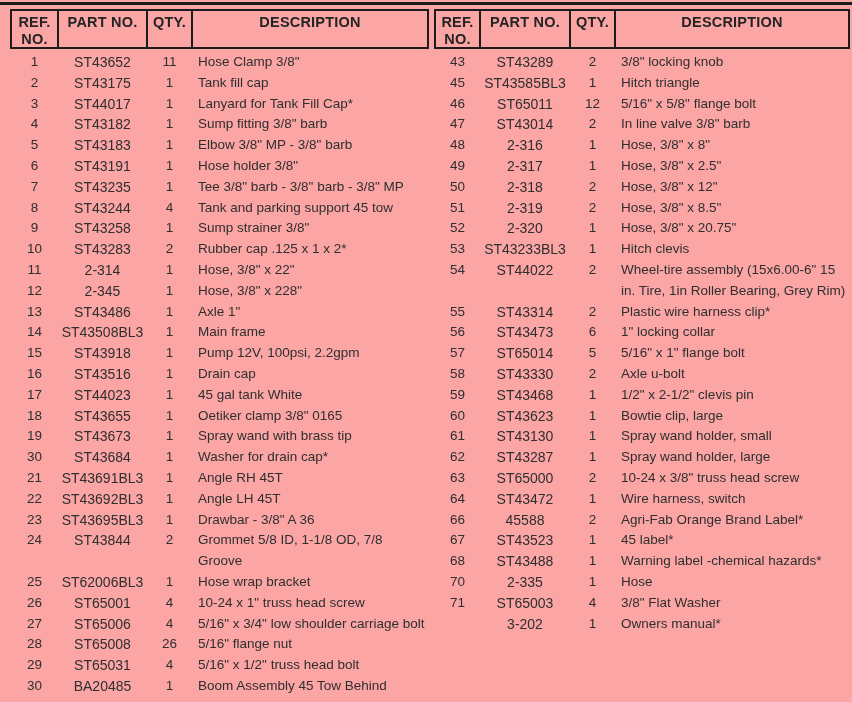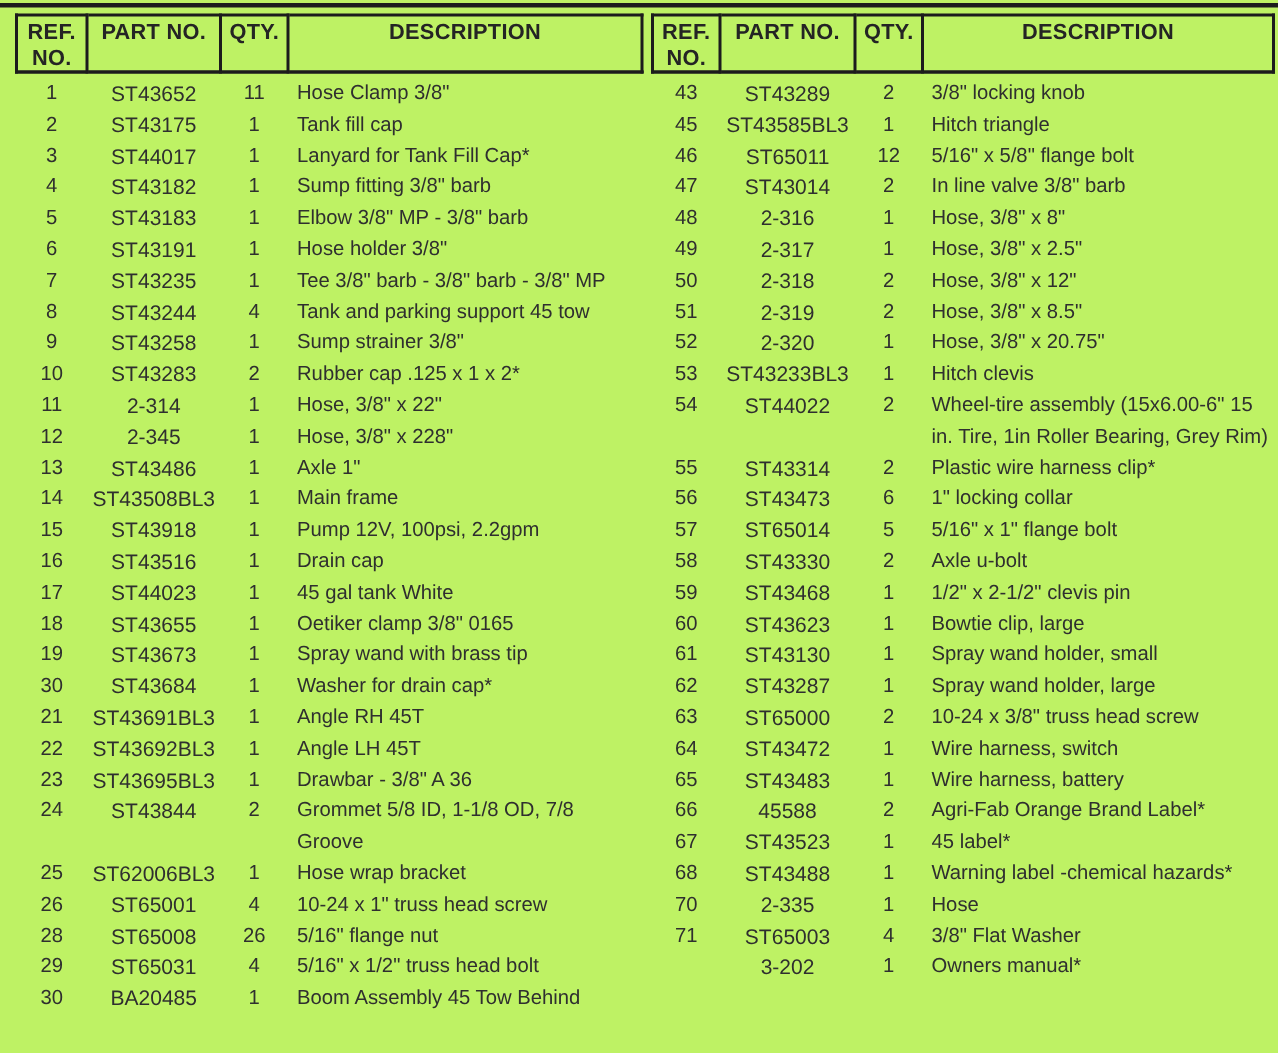--- a/index.html
+++ b/index.html
@@ -1,21 +1,21 @@
 <!DOCTYPE html>
 <html><head>
 <meta charset="utf-8">
 <style>
   * { margin: 0; padding: 0; box-sizing: border-box; }
   html, body { background: #ffffff; }
   .page {
     position: relative;
     width: 852px;
     height: 702px;
-    background: #bef264;
+    background: #fca5a5;
     font-family: "Liberation Sans", "DejaVu Sans", sans-serif;
     color: #2b2b2b;
     overflow: hidden;
   }
   .top-rule {
     margin-top: 2px;
     height: 0;
     border-top: 3px solid #1c1c1c;
     width: 100%;
   }
@@ -229,20 +229,26 @@
             <td class="c-qty">1</td>
             <td class="c-desc">Hose wrap bracket</td>
           </tr>
           <tr>
             <td class="c-ref">26</td>
             <td class="c-part">ST65001</td>
             <td class="c-qty">4</td>
             <td class="c-desc">10-24 x 1" truss head screw</td>
           </tr>
           <tr>
+            <td class="c-ref">27</td>
+            <td class="c-part">ST65006</td>
+            <td class="c-qty">4</td>
+            <td class="c-desc">5/16" x 3/4" low shoulder carriage bolt</td>
+          </tr>
+          <tr>
             <td class="c-ref">28</td>
             <td class="c-part">ST65008</td>
             <td class="c-qty">26</td>
             <td class="c-desc">5/16" flange nut</td>
           </tr>
           <tr>
             <td class="c-ref">29</td>
             <td class="c-part">ST65031</td>
             <td class="c-qty">4</td>
             <td class="c-desc">5/16" x 1/2" truss head bolt</td>
@@ -392,26 +398,20 @@
             <td class="c-qty">2</td>
             <td class="c-desc">10-24 x 3/8" truss head screw</td>
           </tr>
           <tr>
             <td class="c-ref">64</td>
             <td class="c-part">ST43472</td>
             <td class="c-qty">1</td>
             <td class="c-desc">Wire harness, switch</td>
           </tr>
           <tr>
-            <td class="c-ref">65</td>
-            <td class="c-part">ST43483</td>
-            <td class="c-qty">1</td>
-            <td class="c-desc">Wire harness, battery</td>
-          </tr>
-          <tr>
             <td class="c-ref">66</td>
             <td class="c-part">45588</td>
             <td class="c-qty">2</td>
             <td class="c-desc">Agri-Fab Orange Brand Label*</td>
           </tr>
           <tr>
             <td class="c-ref">67</td>
             <td class="c-part">ST43523</td>
             <td class="c-qty">1</td>
             <td class="c-desc">45 label*</td>

